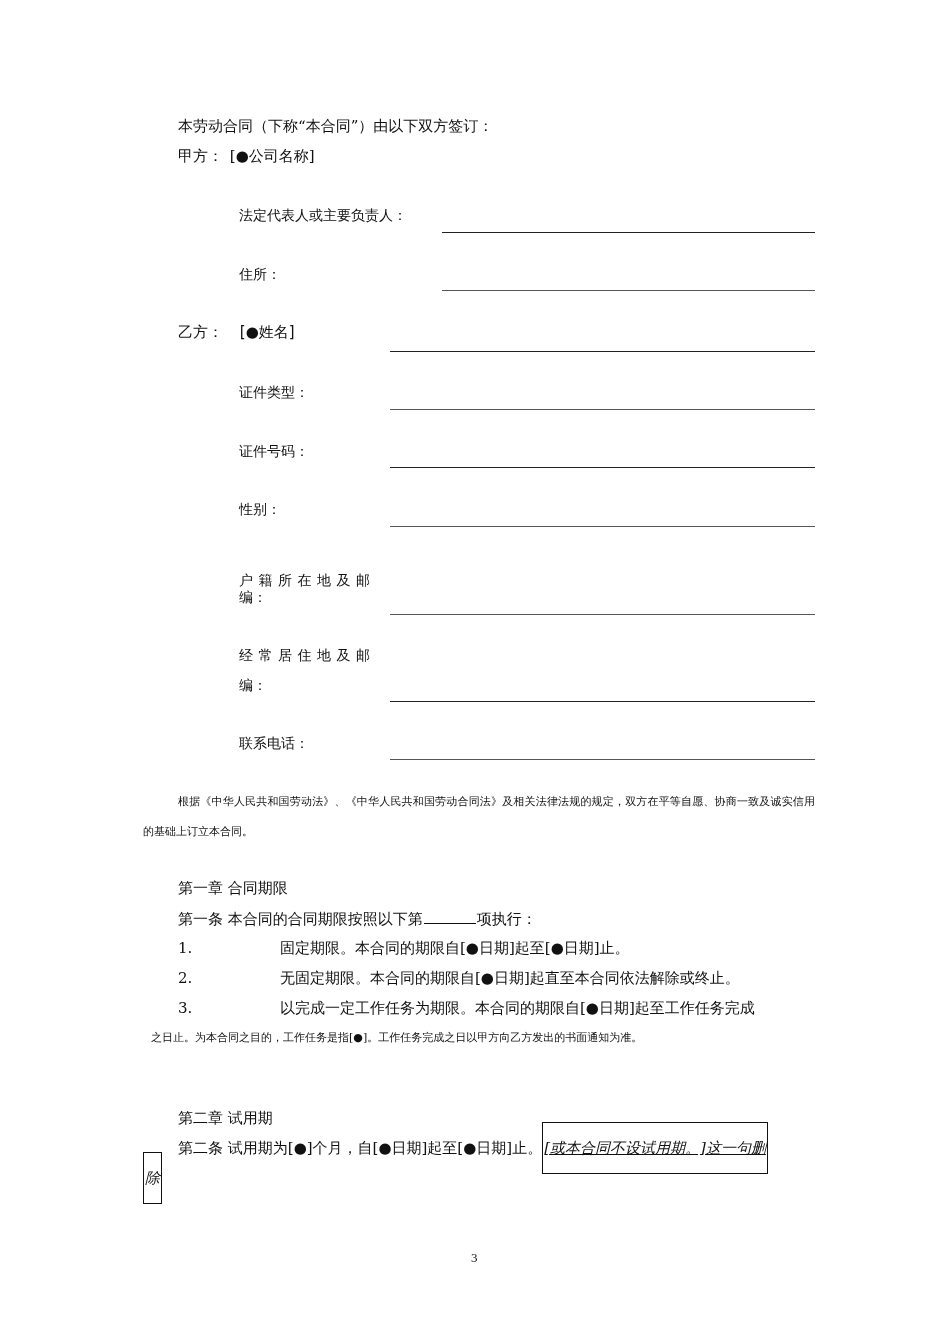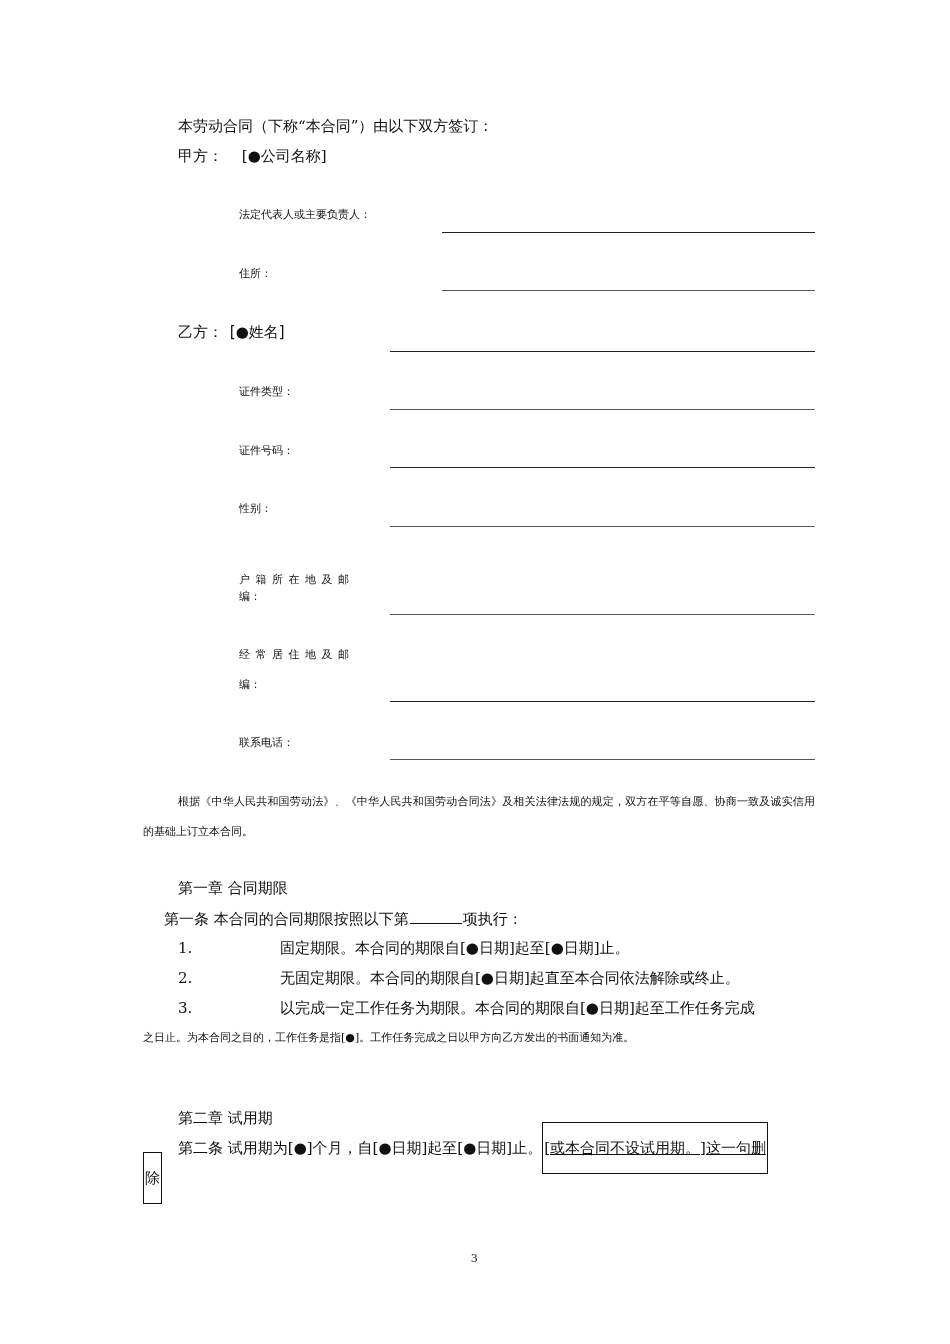--- a/index.html
+++ b/index.html
@@ -5,47 +5,47 @@
     html, body { margin: 0; padding: 0; background: #ffffff; }
     body {
       width: 950px; height: 1344px; position: relative; overflow: hidden;
       font-family: "DejaVu Serif", "Liberation Serif", serif;
       color: #111; font-size: 15px;
     }
     .abs { position: absolute; white-space: nowrap; line-height: 20px; }
     .b { font-weight: normal; font-family: "DejaVu Sans", "Liberation Sans", sans-serif; }
     .line { position: absolute; height: 0; border-top: 1.3px solid #222; }
     .line.grey { border-top-color: #555; }
-    .label { position: absolute; line-height: 20px; font-size: 11px; }
+    .label { position: absolute; line-height: 20px; font-size: 14px; }
     .spaced { letter-spacing: 5.5px; }
     .blank { display: inline-block; width: 52px; border-bottom: 1.3px solid #111; height: 15px; vertical-align: baseline; margin: 0 1px; }
-    .boxed { border: 1.3px solid #111; padding: 16px 1px; }
+    .boxed { border: 1.3px solid #111; padding: 16px 1px; font-style: italic; }
     .para { position: absolute; left: 143px; width: 672px; line-height: 30px; font-size: 11px; text-align: justify; white-space: normal; }
   </style>
 </head>
 <body>
 
 <div class="abs" style="left:178px; top:116px;">
   <span>本劳动合同（下称“</span><span class="b">本合同</span><span>”）由以下双方签订：</span>
 </div>
 
 <div class="abs" style="left:178px; top:146px;">
   <span class="b">甲方：</span>
-  <span style="margin-left:14px;">[●公司名称]</span>
+  <span style="margin-left:2px;">[●公司名称]</span>
 </div>
 
 <div class="label" style="left:239px; top:205px;">法定代表人或主要负责人：</div>
 <div class="line" style="left:442px; width:373px; top:232px;"></div>
 
 <div class="label" style="left:239px; top:264px;">住所：</div>
 <div class="line grey" style="left:442px; width:373px; top:290px;"></div>
 
 <div class="abs" style="left:178px; top:322px;">
   <span class="b">乙方：</span>
-  <span class="b" style="margin-left:2px;">[●姓名]</span>
+  <span class="b" style="margin-left:12px;">[●姓名]</span>
 </div>
 <div class="line" style="left:390px; width:425px; top:351px;"></div>
 
 <div class="label" style="left:239px; top:382px;">证件类型：</div>
 <div class="line grey" style="left:390px; width:425px; top:409px;"></div>
 
 <div class="label" style="left:239px; top:441px;">证件号码：</div>
 <div class="line" style="left:390px; width:425px; top:467px;"></div>
 
 <div class="label" style="left:239px; top:499px;">性别：</div>
@@ -61,37 +61,37 @@
 
 <div class="label" style="left:239px; top:733px;">联系电话：</div>
 <div class="line grey" style="left:390px; width:425px; top:759px;"></div>
 
 <div class="para" style="top:787px; text-indent:35px;">
   <span>根据《中华人民共和国劳动法》、《中华人民共和国劳动合同法》及相关法律法规的规定，双方在平等自愿、协商一致及诚实信用的基础上订立本合同。</span>
 </div>
 
 <div class="abs b" style="left:178px; top:878px;">第一章 合同期限</div>
 
-<div class="abs" style="left:164px; top:908px;">
+<div class="abs" style="left:178px; top:908px;">
   <span class="b">第一条</span>
   <span>本合同的合同期限按照以下第</span><span class="blank"></span><span>项执行：</span>
 </div>
 
 <div class="abs" style="left:178px; top:938px;">
   <span style="display:inline-block; width:102px;">1.</span><span>固定期限。本合同的期限自[●日期]起至[●日期]止。</span>
 </div>
 
 <div class="abs" style="left:178px; top:968px;">
   <span style="display:inline-block; width:102px;">2.</span><span>无固定期限。本合同的期限自[●日期]起直至本合同依法解除或终止。</span>
 </div>
 
 <div class="abs" style="left:178px; top:998px;">
   <span style="display:inline-block; width:102px;">3.</span><span>以完成一定工作任务为期限。本合同的期限自[●日期]起至工作任务完成</span>
 </div>
-<div class="para" style="top:1023px;">
+<div class="para" style="top:1023px;margin-left:8px;">
   <span>之日止。为本合同之目的，工作任务是指[●]。工作任务完成之日以甲方向乙方发出的书面通知为准。</span>
 </div>
 
 <div class="abs b" style="left:178px; top:1108px;">第二章 试用期</div>
 
 <div class="abs" style="left:178px; top:1138px;">
   <span class="b">第二条</span>
   <span>试用期为[●]个月，自[●日期]起至[●日期]止。</span><span class="boxed" style="text-decoration: underline;">[或本合同不设试用期。]这一句删</span>
 </div>
 <div class="abs" style="left:143px; top:1168px;">

